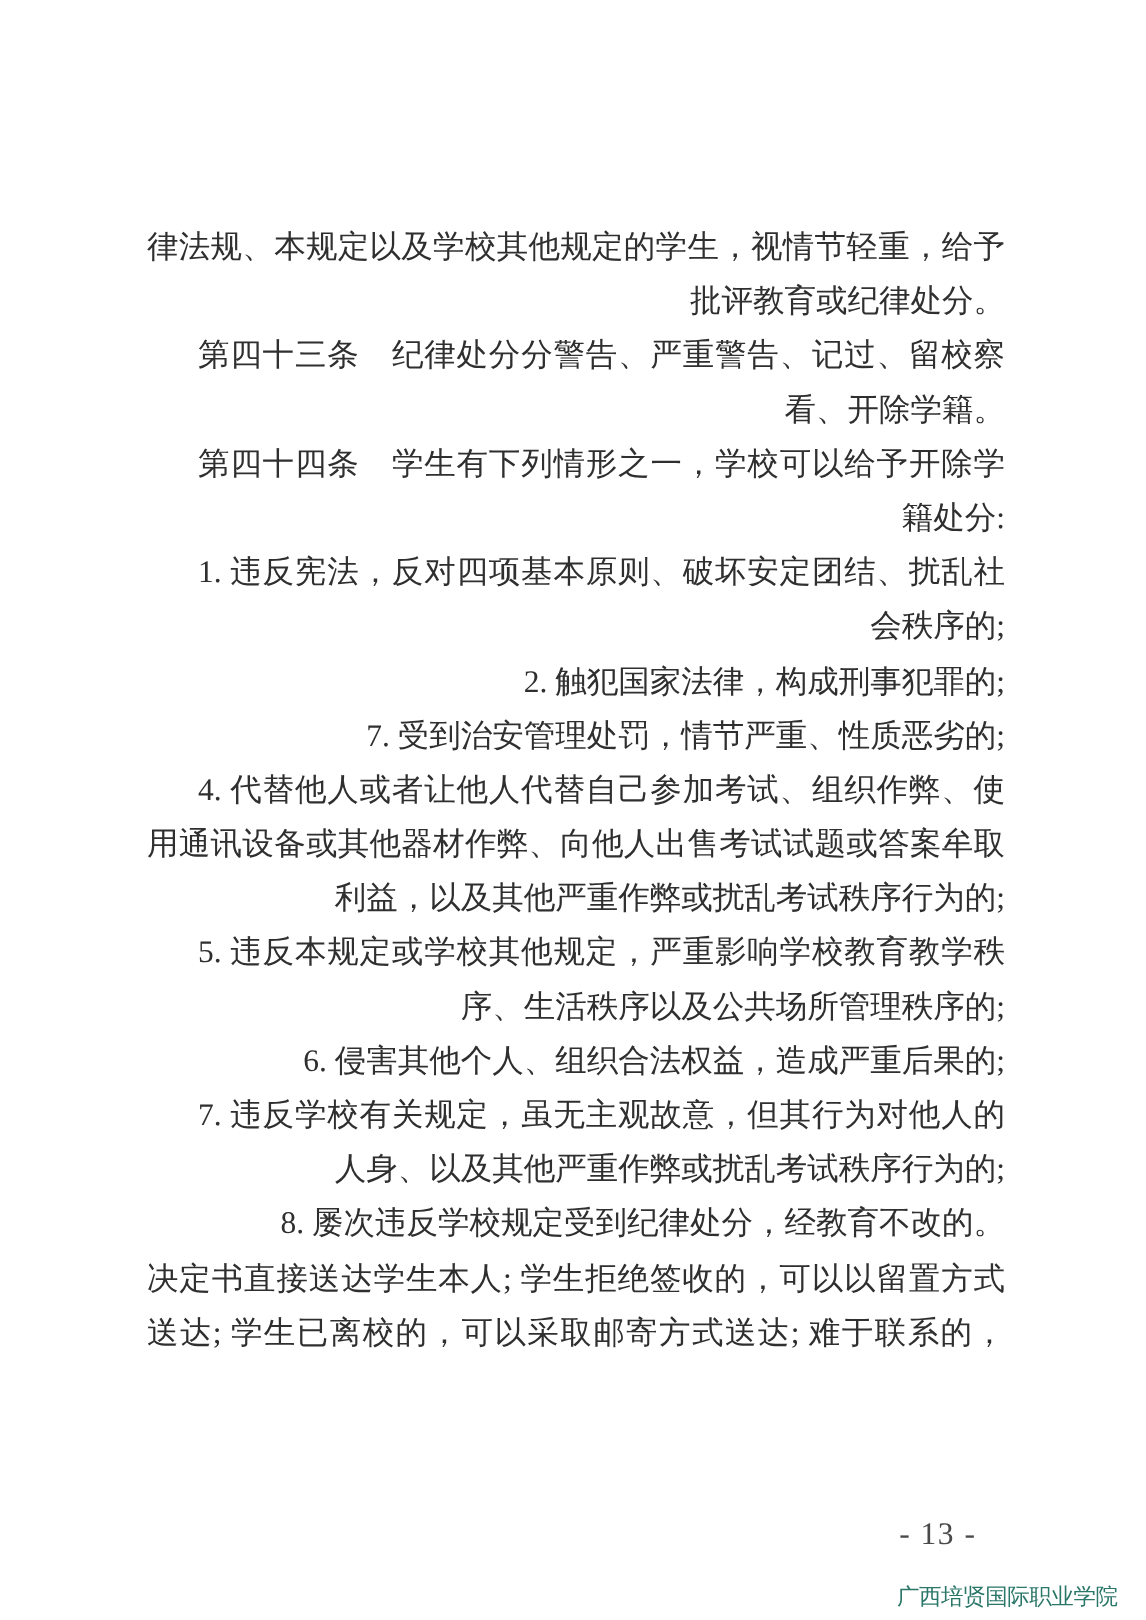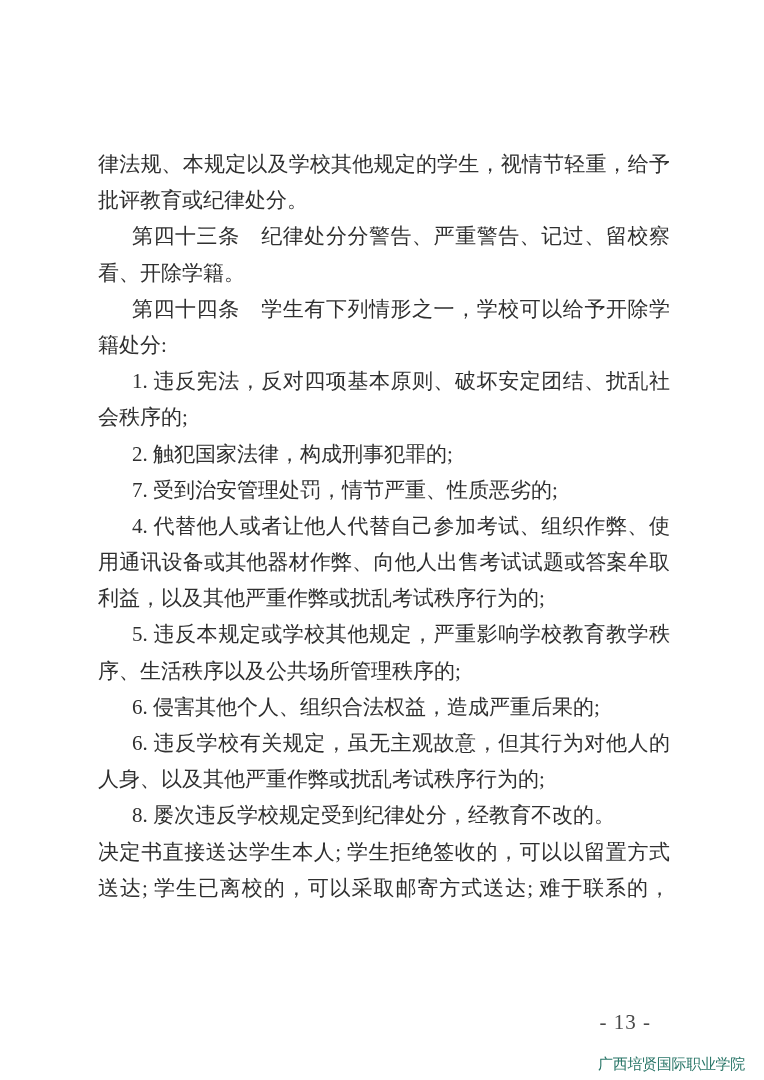--- a/index.html
+++ b/index.html
@@ -22,21 +22,21 @@
     position:absolute;
     left:98px;top:136px;width:572px;
     color:var(--text-color);
   }
   .line{
     font-size:21px;
     line-height:36.2px;
     height:36.2px;
     width:100%;
     box-sizing:border-box;
-    text-align:left;
+    text-align:right;
     white-space:pre-wrap;
   }
   .line.indent{padding-left:34px;}
   .line.justify{text-align:justify;text-align-last:justify;}
   .line b{font-weight:normal;}
   .page-number{
     position:absolute;
     top:1000px;right:113px;
     font-size:21px;
     letter-spacing:1px;
@@ -64,21 +64,21 @@
       <div class="line indent justify">1. 违反宪法，反对四项基本原则、破坏安定团结、扰乱社</div>
       <div class="line">会秩序的;</div>
       <div class="line indent">2. 触犯国家法律，构成刑事犯罪的;</div>
       <div class="line indent">7. 受到治安管理处罚，情节严重、性质恶劣的;</div>
       <div class="line indent justify">4. 代替他人或者让他人代替自己参加考试、组织作弊、使</div>
       <div class="line justify">用通讯设备或其他器材作弊、向他人出售考试试题或答案牟取</div>
       <div class="line">利益，以及其他严重作弊或扰乱考试秩序行为的;</div>
       <div class="line indent justify">5. 违反本规定或学校其他规定，严重影响学校教育教学秩</div>
       <div class="line">序、生活秩序以及公共场所管理秩序的;</div>
       <div class="line indent">6. 侵害其他个人、组织合法权益，造成严重后果的;</div>
-      <div class="line indent justify">6. 违反学校有关规定，虽无主观故意，但其行为对他人的</div>
+      <div class="line indent justify">7. 违反学校有关规定，虽无主观故意，但其行为对他人的</div>
       <div class="line">人身、以及其他严重作弊或扰乱考试秩序行为的;</div>
       <div class="line indent">8. 屡次违反学校规定受到纪律处分，经教育不改的。</div>
       <div class="line justify">决定书直接送达学生本人; 学生拒绝签收的，可以以留置方式</div>
       <div class="line justify">送达; 学生已离校的，可以采取邮寄方式送达; 难于联系的，</div>
     </div>
   <div class="page-number">- 13 -</div>
   <div class="institution-footer">广西培贤国际职业学院</div>
 </div>
 
 </body></html>

